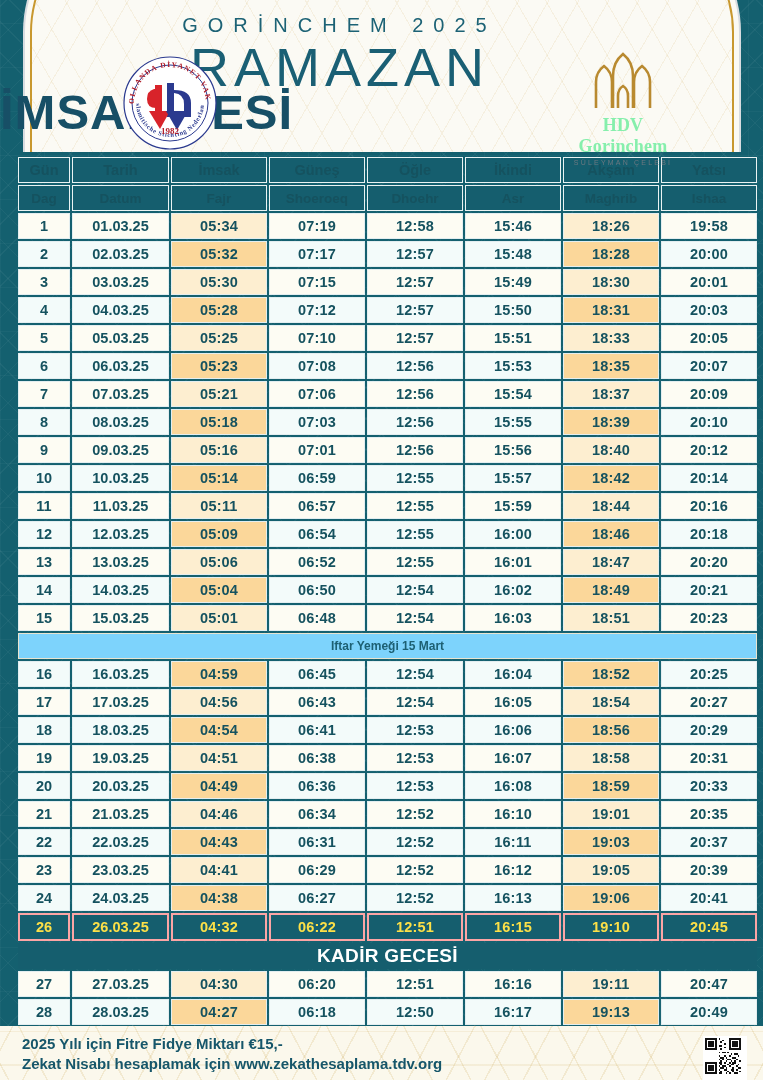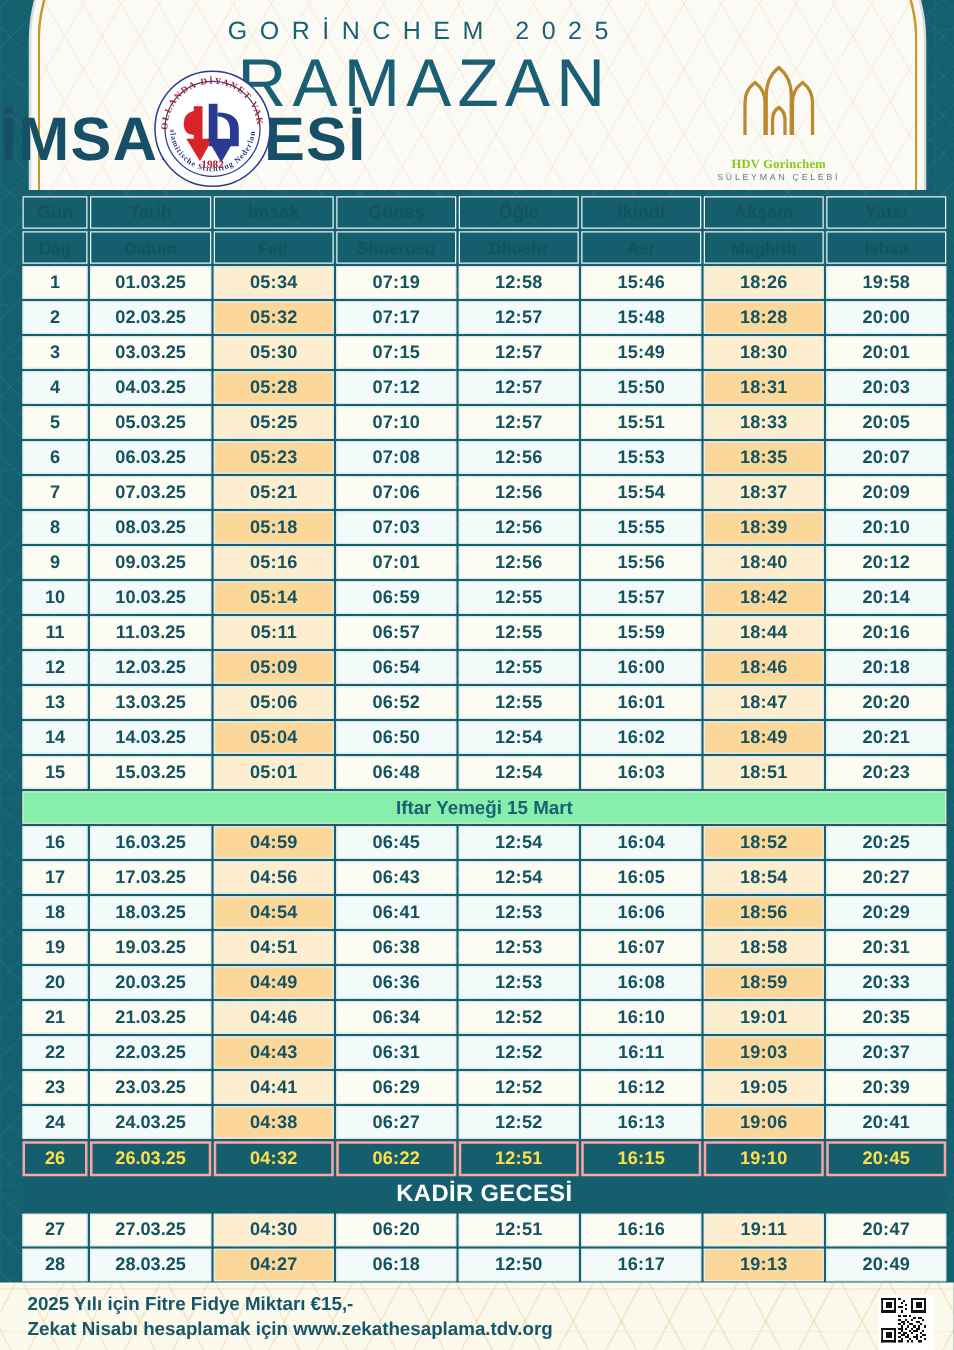--- a/index.html
+++ b/index.html
@@ -114,25 +114,25 @@
 
   
   .mosque-logo {
     position: absolute;
     left: 562px; top: 52px;
     width: 122px; height: 98px;
     text-align: center;
   }
   .mosque-name {
     font-family: "Liberation Serif", serif;
-    font-size: 10px;
+    font-size: 18px;
     font-weight: 700;
-    color: #84cc16;
+    color: #86efac;
     letter-spacing: .2px;
-    margin-top: 11px;
+    margin-top: 1px;
   }
   .mosque-sub {
     font-size: 7px;
     letter-spacing: 2.2px;
     color: #6b7880;
     margin-top: 2px;
   }
 
   
   .table-area {
@@ -181,22 +181,22 @@
 
   tr.odd  td.hl { background: #fdeed0; }
   tr.even td.hl { background: #fbd79a; }
 
   td.num  { font-size: 13px; }
   td.date { font-size: 13px; font-weight: 700; }
   td.time { font-size: 16px; font-weight: 700; letter-spacing: .2px; }
 
   
   tr.banner-light td {
-    background: #86efac;
-    font-size: 15px;
+    background: #7dd3fc;
+    font-size: 12px;
     font-weight: 700;
     color: #1d6073;
     height: 24px;
     border: 1px solid #e9e4cf;
   }
   tr.highlight-row td {
     background: #155e6e !important;
     color: #fde047;
     border: 2px solid #fca5a5;
     text-align: center;

